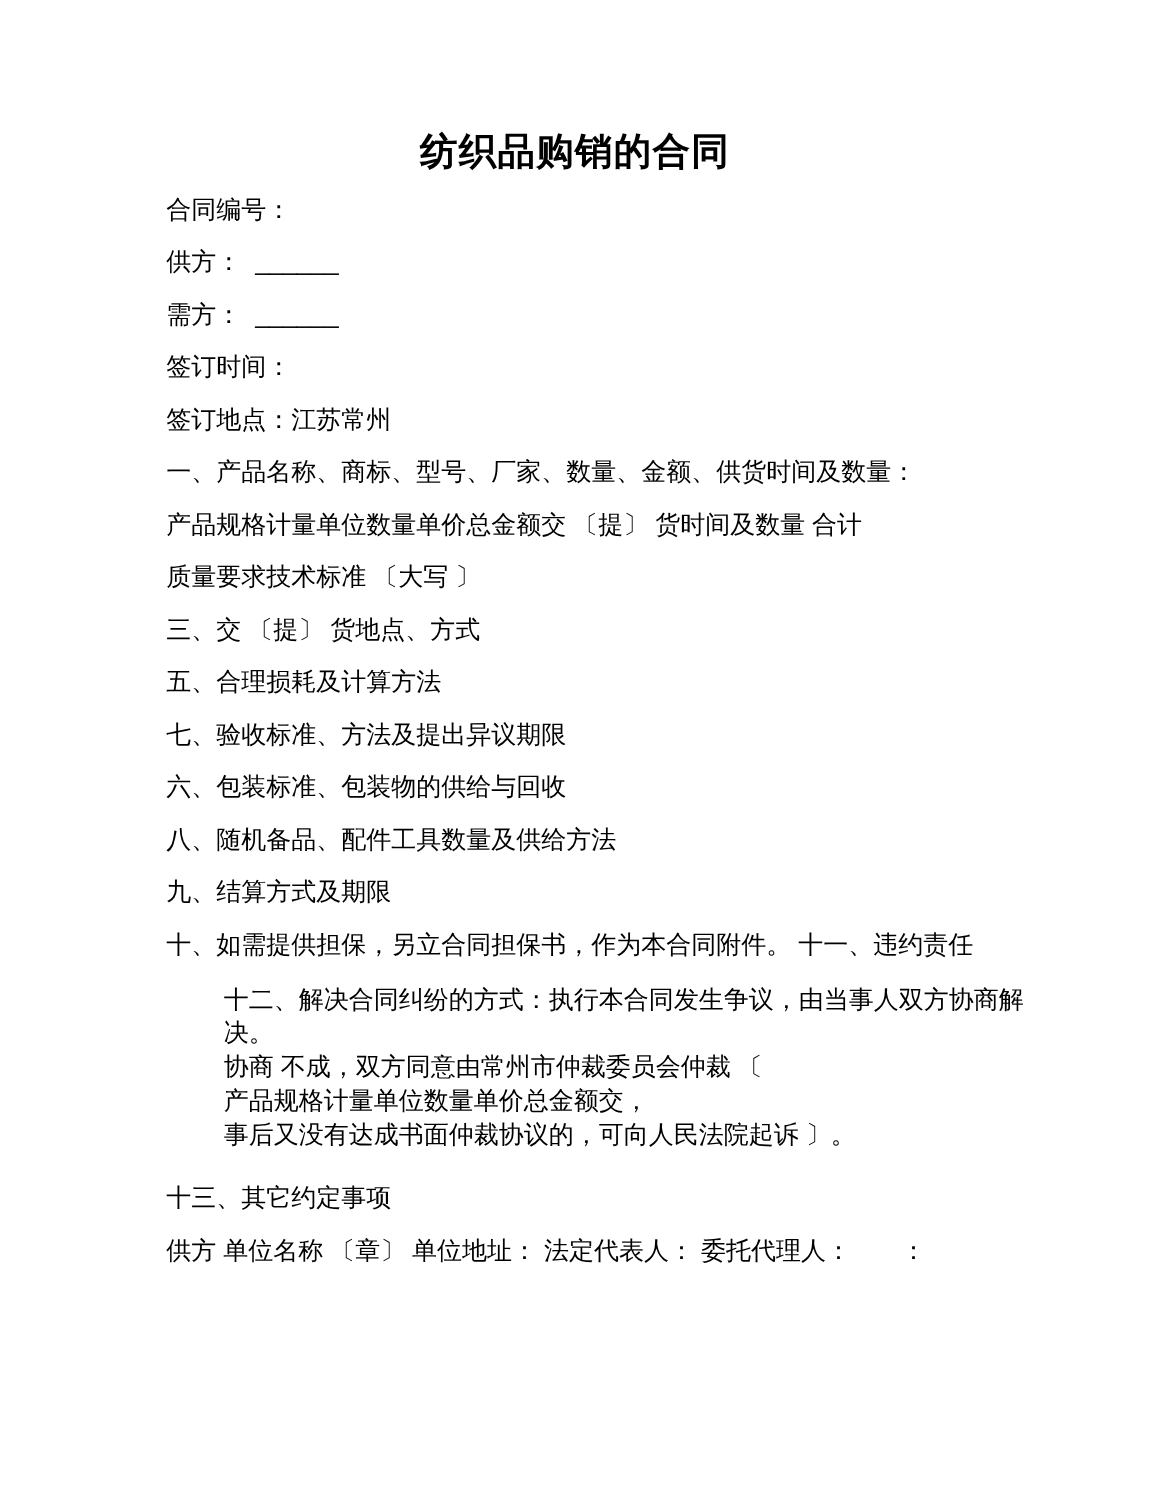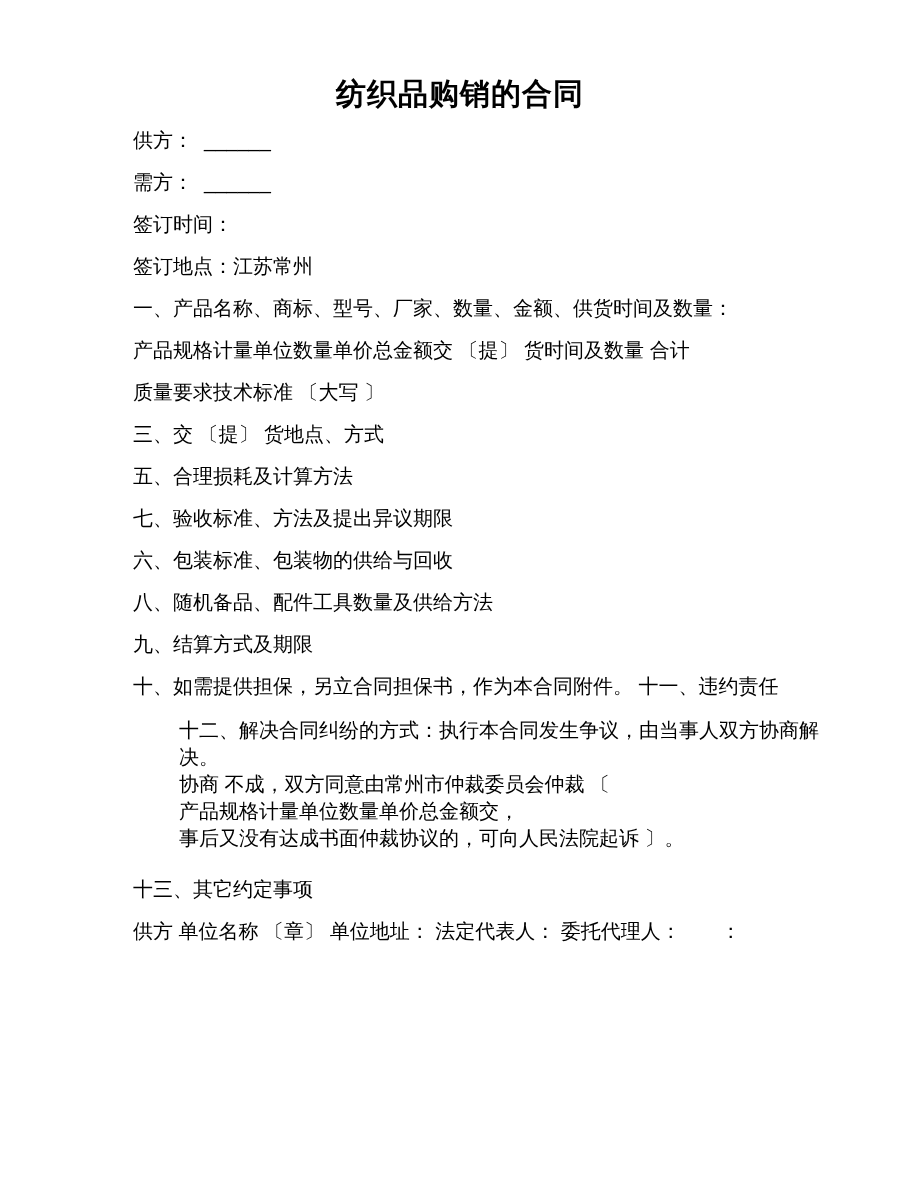--- a/index.html
+++ b/index.html
@@ -9,21 +9,21 @@
   }
   .page {
     position: relative;
     width: 920px;
     height: 1192px;
     background: #ffffff;
     color: #000000;
     font-family: "Liberation Sans", "DejaVu Sans", sans-serif;
     overflow: hidden;
     box-sizing: border-box;
-    padding-top: 70px;
+    padding-top: 98px;
   }
   .doc-title {
     font-size: 30px;
     line-height: 47px;
     font-weight: 700;
     text-align: center;
     margin: 0 0 12px 0;
     letter-spacing: 1px;
     white-space: pre-wrap;
   }
@@ -49,20 +49,21 @@
 </style>
 </head>
 <body>
 
 <div class="page">
 
   <h1 class="doc-title">纺织品购销的合同</h1>
 
   <div class="content">
 
+    <p class="line">合同编号：</p>
     <p class="line">供方：  ______</p>
     <p class="line">需方：  ______</p>
     <p class="line">签订时间：</p>
     <p class="line">签订地点：江苏常州</p>
 
     <p class="line">一、产品名称、商标、型号、厂家、数量、金额、供货时间及数量：</p>
     <p class="line">产品规格计量单位数量单价总金额交 〔提〕 货时间及数量 合计</p>
     <p class="line">质量要求技术标准 〔大写 〕</p>
     <p class="line">三、交 〔提〕 货地点、方式</p>
     <p class="line">五、合理损耗及计算方法</p>

